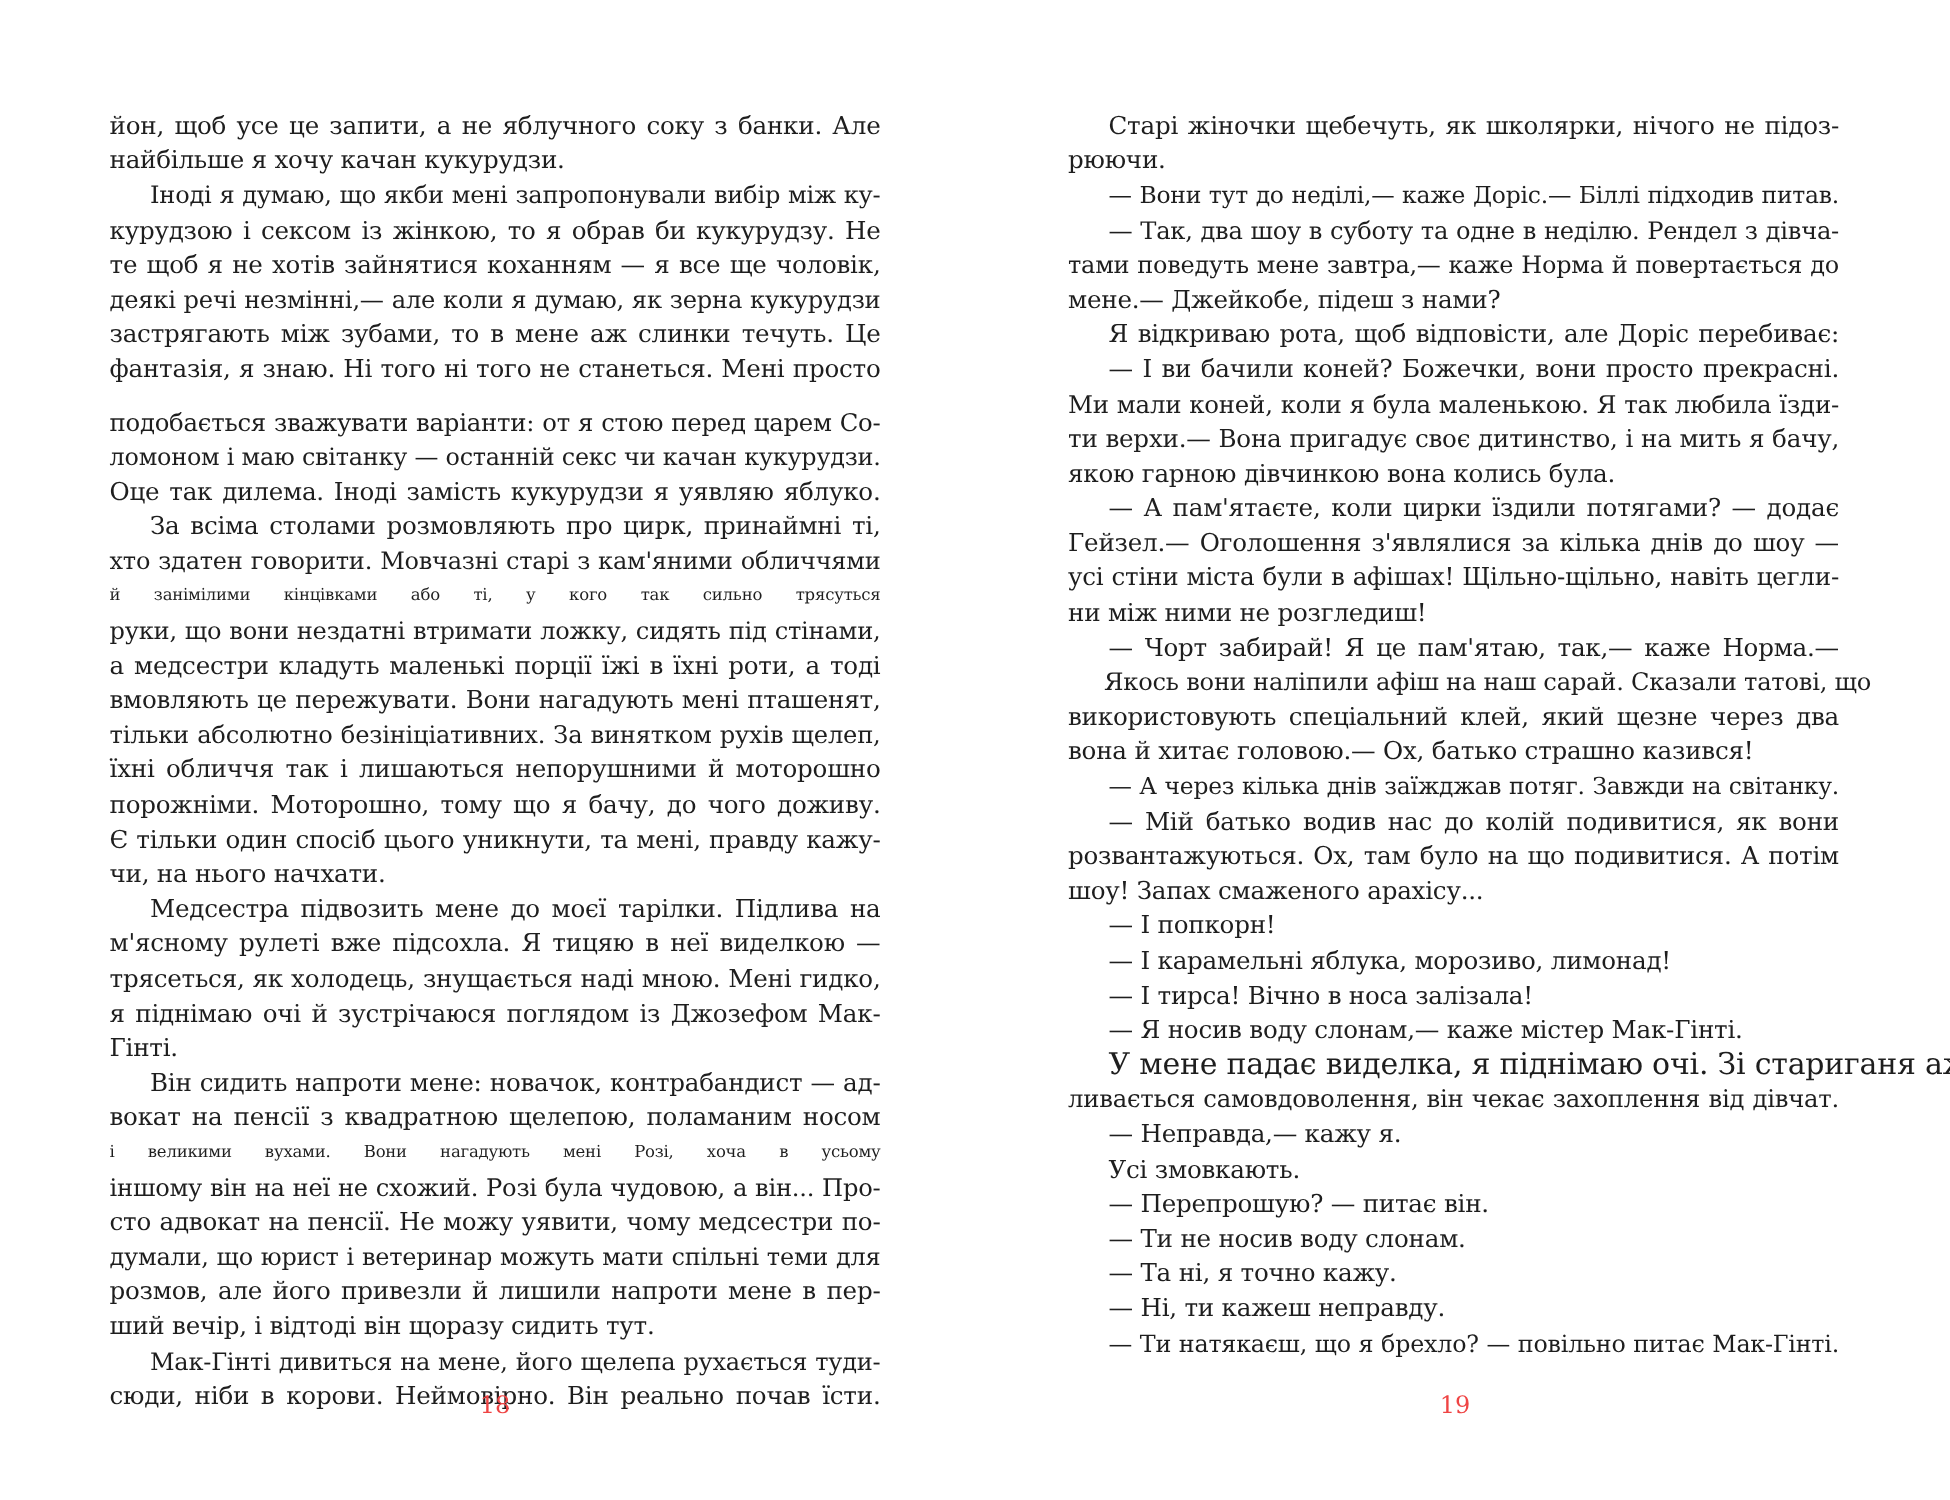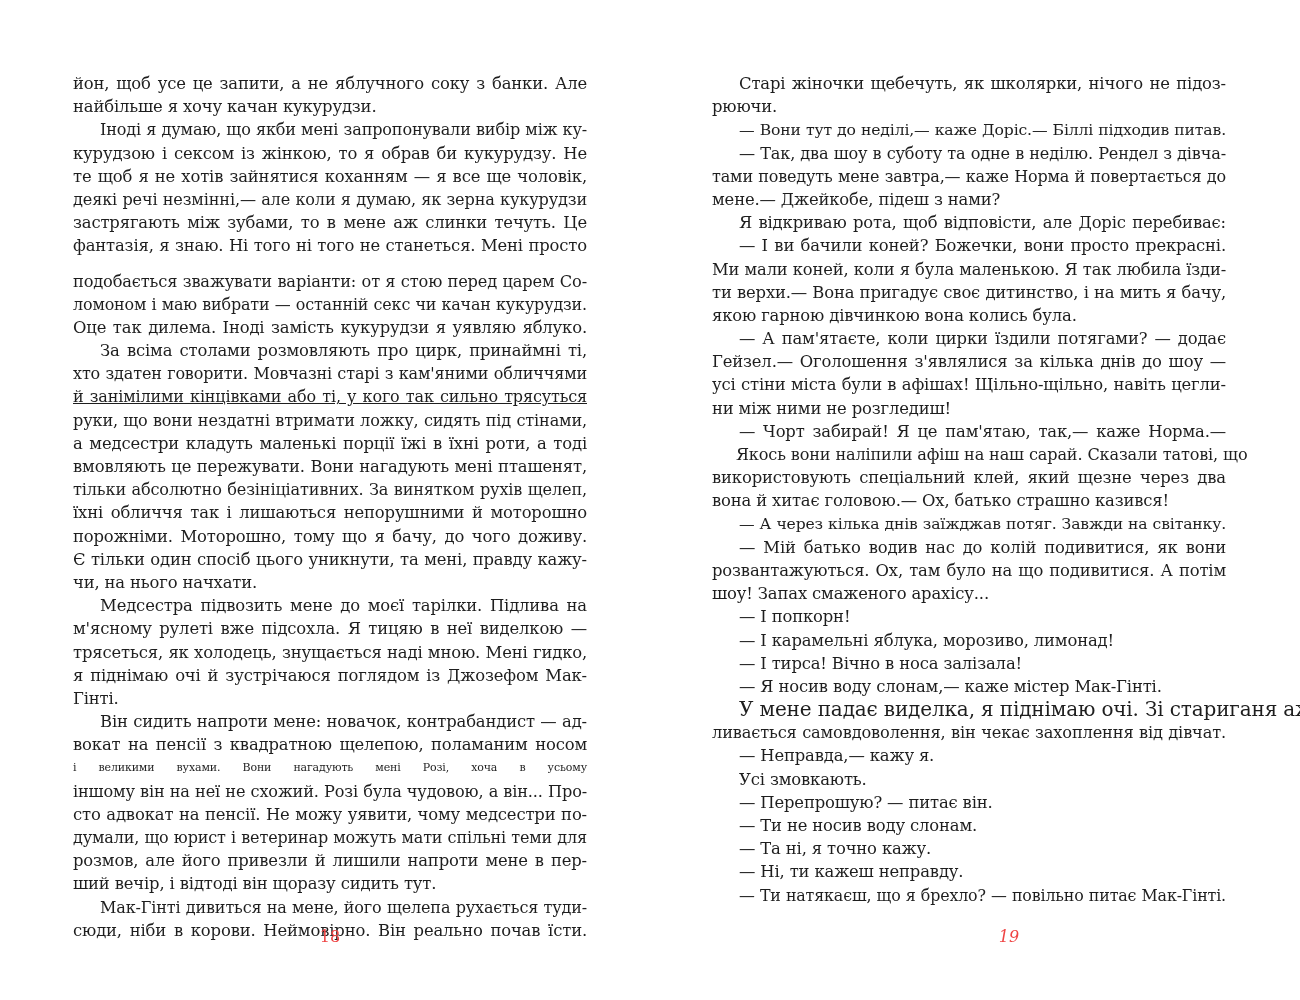--- a/index.html
+++ b/index.html
@@ -8,40 +8,40 @@
   .page { position: absolute; top: 72px; width: 514px; }
   .page.left { left: 73px; }
   .page.right { left: 712px; width: 514px; }
   .line { height: 23.2px; line-height: 23.2px; font-size: 16.4px; white-space: nowrap;
           text-align: justify; text-align-last: justify; letter-spacing: -0.15px; }
   .line.indent { padding-left: 27px; }
   .line.last { text-align-last: left; }
   .folio { position: absolute; top: 927px; width: 60px; text-align: center;
            font-size: 16px; color: #ef4444; }
   .folio.left { left: 300px; }
-  .folio.right { left: 979px; font-style: italic; }
+  .folio.right { left: 940px; }
 </style>
 </head>
 <body>
 
 <div class="page left" id="left-page">
     <div class="line">йон, щоб усе це запити, а не яблучного соку з банки. Але</div>
     <div class="line last">найбільше я хочу качан кукурудзи.</div>
     <div class="line indent" style="font-size: 16.0746px;">Іноді я думаю, що якби мені запропонували вибір між ку-</div>
     <div class="line">курудзою і сексом із жінкою, то я обрав би кукурудзу. Не</div>
     <div class="line">те щоб я не хотів зайнятися коханням — я все ще чоловік,</div>
     <div class="line" style="font-size: 16.1287px;">деякі речі незмінні,— але коли я думаю, як зерна кукурудзи</div>
     <div class="line">застрягають між зубами, то в мене аж слинки течуть. Це</div>
     <div class="line">фантазія, я знаю. Ні того ні того не станеться. Мені просто</div>
     <div class="line" style="font-size: 16.2361px; margin-top: 12px;">подобається зважувати варіанти: от я стою перед царем Со-</div>
-    <div class="line" style="font-size: 15.9434px;">ломоном і маю вибрати — останній секс чи качан кукурудзи.</div>
+    <div class="line" style="font-size: 15.9434px;">ломоном і маю світанку — останній секс чи качан кукурудзи.</div>
     <div class="line">Оце так дилема. Іноді замість кукурудзи я уявляю яблуко.</div>
     <div class="line indent">За всіма столами розмовляють про цирк, принаймні ті,</div>
     <div class="line" style="font-size: 16.0386px;">хто здатен говорити. Мовчазні старі з кам'яними обличчями</div>
-    <div class="line" style="font-size: 16px; text-decoration: underline;">й занімілими кінцівками або ті, у кого так сильно трясуться</div>
+    <div class="line" style="font-size: 11px;">й занімілими кінцівками або ті, у кого так сильно трясуться</div>
     <div class="line" style="font-size: 16.1065px;">руки, що вони нездатні втримати ложку, сидять під стінами,</div>
     <div class="line">а медсестри кладуть маленькі порції їжі в їхні роти, а тоді</div>
     <div class="line">вмовляють це пережувати. Вони нагадують мені пташенят,</div>
     <div class="line" style="font-size: 16.1307px;">тільки абсолютно безініціативних. За винятком рухів щелеп,</div>
     <div class="line">їхні обличчя так і лишаються непорушними й моторошно</div>
     <div class="line">порожніми. Моторошно, тому що я бачу, до чого доживу.</div>
     <div class="line">Є тільки один спосіб цього уникнути, та мені, правду кажу-</div>
     <div class="line last">чи, на нього начхати.</div>
     <div class="line indent">Медсестра підвозить мене до моєї тарілки. Підлива на</div>
     <div class="line">м'ясному рулеті вже підсохла. Я тицяю в неї виделкою —</div>

